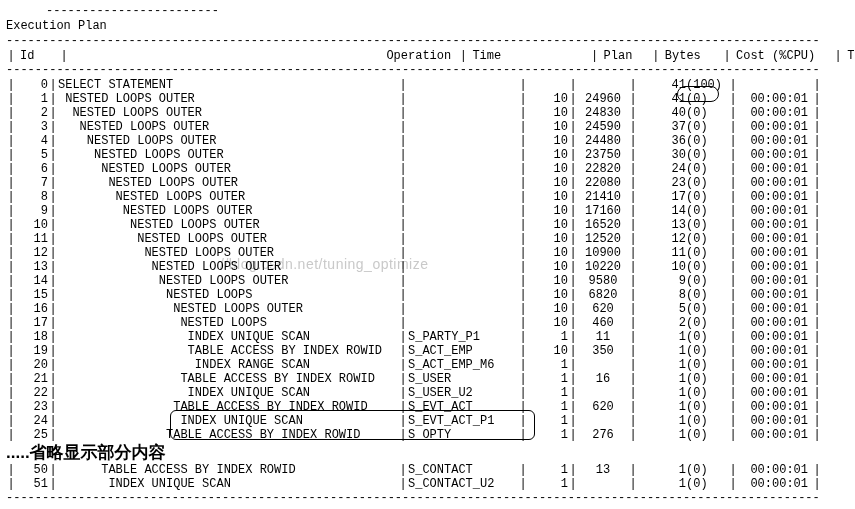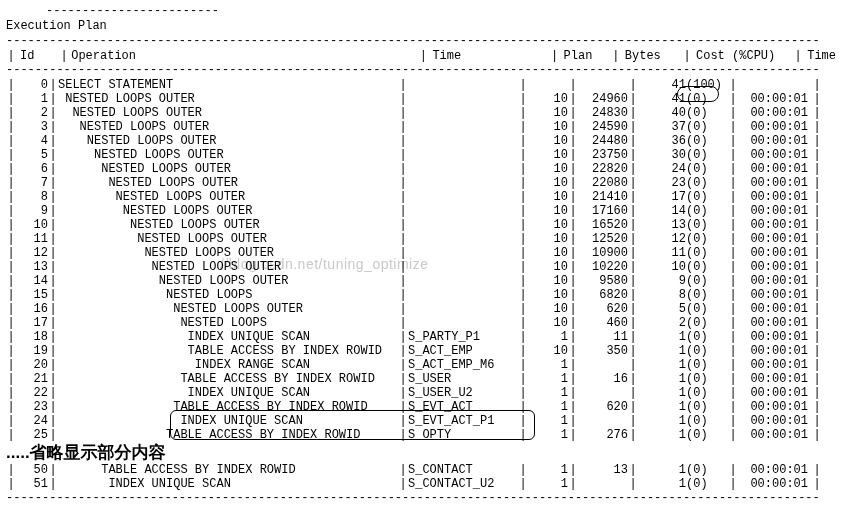--- a/index.html
+++ b/index.html
@@ -42,26 +42,26 @@
   }
   .pipe {
     width: 10px;
     text-align: center;
     display: inline-block;
   }
   .c-id    { width: 32px;  text-align: right; }
   .c-op    { width: 340px; text-align: left;  }
   .c-name  { width: 110px; text-align: left;  }
   .c-rows  { width: 40px;  text-align: right; }
-  .c-bytes { width: 50px;  text-align: right; }
+  .c-bytes { width: 50px;  text-align: center; }
   .c-cost  { width: 48px;  text-align: right; }
   .c-cpu   { width: 42px;  }
   .c-time  { width: 70px;  text-align: right; padding-right:4px;}
   .hdr .c-id    { text-align: left; padding-left:4px;}
-  .hdr .c-op    { text-align: left; padding-left:2px;}
+  .hdr .c-op    { text-align: right; padding-left:2px;margin-left:40px;}
   .hdr .c-name  { text-align: left; padding-left:4px;}
   .hdr .c-rows  { text-align: left; padding-left:4px;}
   .hdr .c-bytes { text-align: left; padding-left:4px;}
   .hdr .c-cost  { text-align: left; padding-left:4px; width:90px;}
   .hdr .c-time  { text-align: left; padding-left:4px;}
   .circle-cost {
     position: absolute;
     border: 1.2px solid #000;
     border-radius: 9px;
     pointer-events: none;

